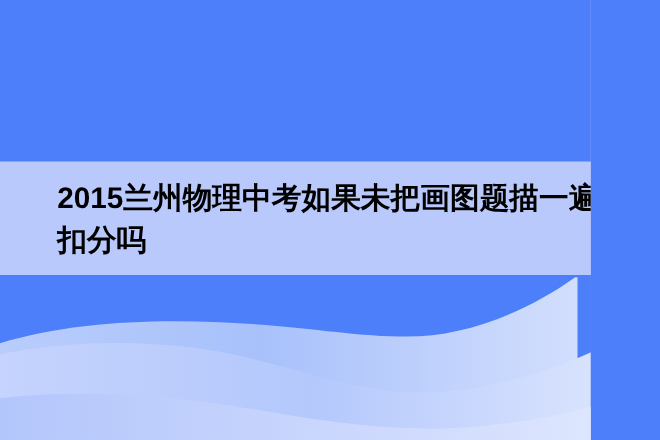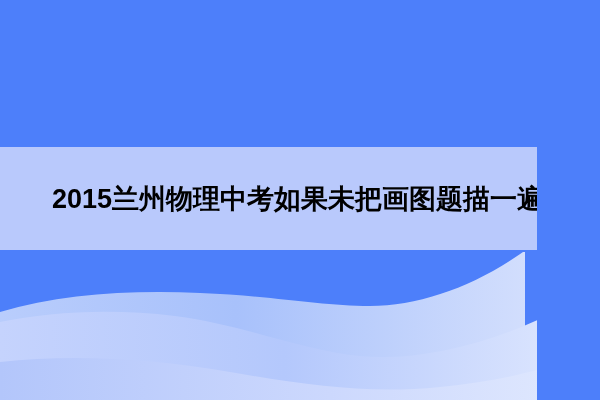--- a/index.html
+++ b/index.html
@@ -70,20 +70,21 @@
 </style>
 </head>
 <body>
 
 <div id="poster">
 
   <div class="top-band"></div>
 
   <div class="title-strip">
     <div class="title-line">2015兰州物理中考如果未把画图题描一遍</div>
+    <div class="title-line">扣分吗</div>
   </div>
 
   <div class="wave-area">
     <svg class="wave-svg" viewBox="0 0 600 150" preserveAspectRatio="none">
       <defs>
         <linearGradient id="gradWave1" x1="0" y1="0" x2="1" y2="0">
           <stop offset="0%" stop-color="#b9cdfc"></stop>
           <stop offset="45%" stop-color="#a8c1fb"></stop>
           <stop offset="100%" stop-color="#d2defd"></stop>
         </linearGradient>

